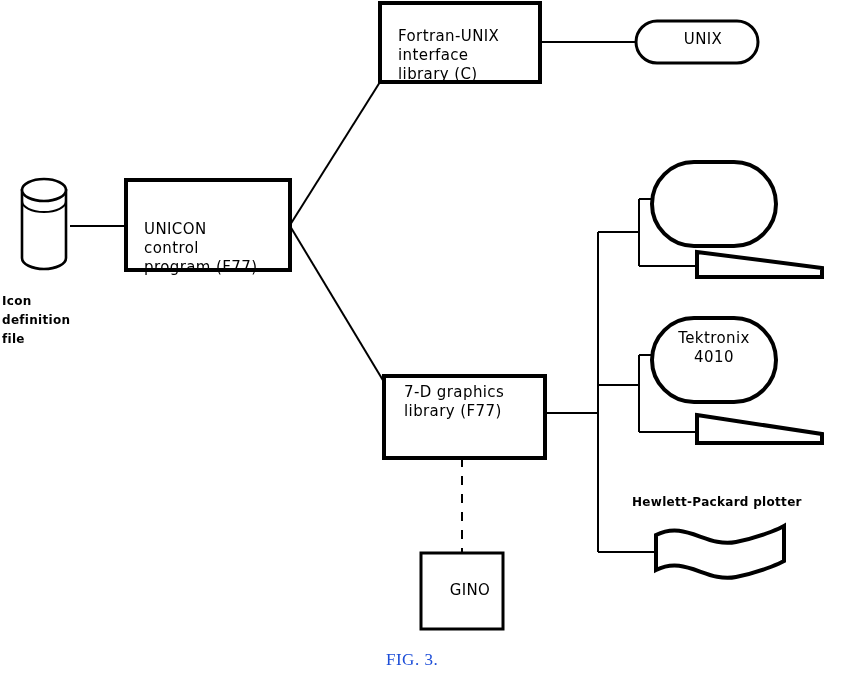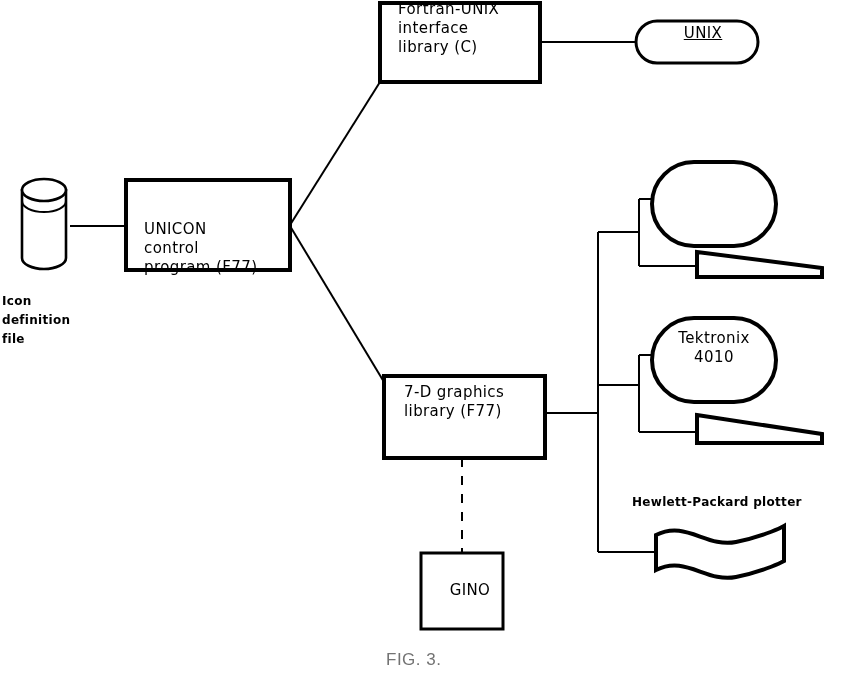--- a/index.html
+++ b/index.html
@@ -34,24 +34,24 @@
     line-height: 19px;
     color: #000;
     white-space: pre-line;
     text-align: left;
   }
   .node-label.center {
     text-align: center;
   }
   .caption {
     position: absolute;
-    font-family: Liberation Sans, sans-serif;
+    font-family: Liberation Serif, serif;
     font-size: 17px;
     letter-spacing: 0.5px;
-    color: #737373;
+    color: #1d4ed8;
   }
   .free-label {
     position: absolute;
     font-family: "DejaVu Sans", sans-serif;
     font-size: 12px;
     font-weight: 600;
     line-height: 19px;
     letter-spacing: 0.3px;
     color: #000;
     white-space: pre-line;
@@ -130,25 +130,25 @@
   </svg>
 
   <div class="free-label" style="left:2px; top:292px;">Icon
 definition
 file</div>
 
   <div class="node-label" style="left:144px; top:196px; width:150px;margin-top:24px;">UNICON
 control
 program (F77)</div>
 
-  <div class="node-label" style="left:398px; top:0; width:150px;">Fortran-UNIX
+  <div class="node-label" style="left:398px; top:27px; width:150px;">Fortran-UNIX
 interface
 library (C)</div>
 
-  <div class="node-label center" style="left:636px; top:24px; width:134px;text-decoration:underline;">UNIX</div>
+  <div class="node-label center" style="left:636px; top:30px; width:134px;">UNIX</div>
 
   <div class="node-label" style="left:404px; top:383px; width:150px;">7-D graphics
 library (F77)</div>
 
   <div class="node-label center" style="left:421px; top:581px; width:98px;">GINO</div>
 
 
   <div class="node-label center" style="left:652px; top:329px; width:124px;">Tektronix
 4010</div>
 

